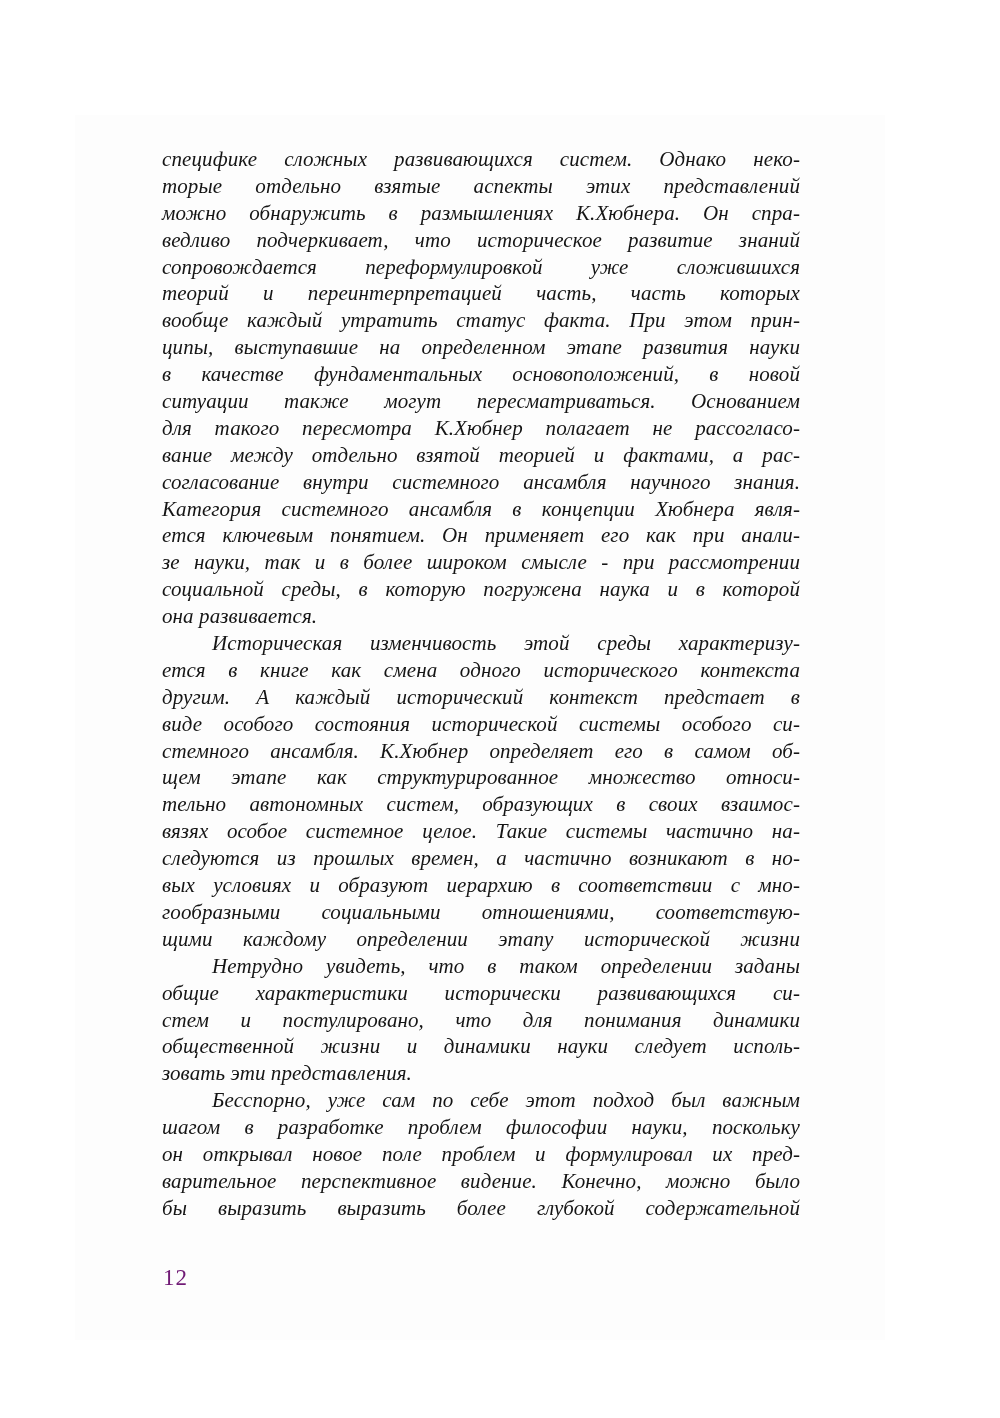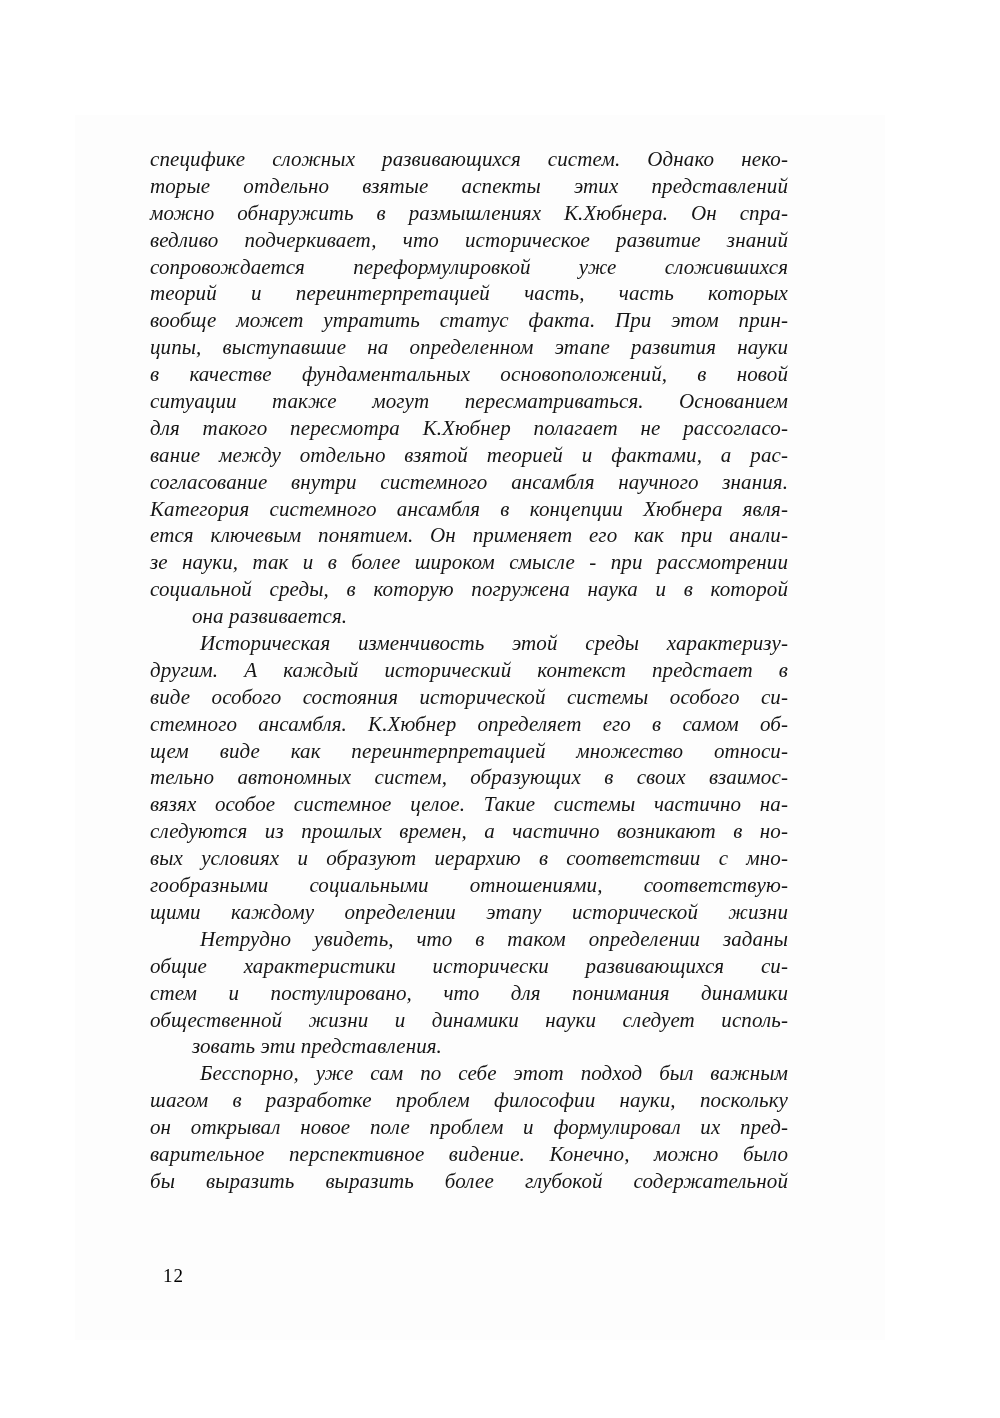--- a/index.html
+++ b/index.html
@@ -16,88 +16,88 @@
     .scan-region {
       position: absolute;
       left: 75px;
       top: 115px;
       width: 810px;
       height: 1225px;
       background: #fdfdfd;
     }
     .page-body {
       position: absolute;
-      left: 150px;
+      left: 162px;
       top: 146px;
       width: 638px;
       font-family: "Liberation Serif", "DejaVu Serif", serif;
       font-style: italic;
       font-size: 21px;
       color: #151515;
     }
     .line {
       display: block;
       height: 26.9px;
       line-height: 26.9px;
       white-space: nowrap;
       text-align: justify;
       text-align-last: justify;
       letter-spacing: 0.1px;
     }
     .line.last {
       text-align-last: left;
-      margin-left: 42px;
     }
     .line.indent {
       padding-left: 50px;
     }
     .page-number {
       position: absolute;
       left: 163px;
       top: 1265px;
       font-family: "Liberation Serif", "DejaVu Serif", serif;
-      font-size: 19px;
-      color: #000000;
+      font-size: 23px;
+      color: #701a75;
       letter-spacing: 1px;
     }
   </style>
 </head>
 <body>
 
 <div class="scan-region"></div>
 
 <div class="page-body">
 
   <div>
     <span class="line">специфике сложных развивающихся систем. Однако неко-</span>
     <span class="line">торые отдельно взятые аспекты этих представлений</span>
     <span class="line">можно обнаружить в размышлениях К.Хюбнера. Он спра-</span>
     <span class="line">ведливо подчеркивает, что историческое развитие знаний</span>
     <span class="line">сопровождается переформулировкой уже сложившихся</span>
     <span class="line">теорий и переинтерпретацией часть, часть которых</span>
-    <span class="line">вообще может утратить статус факта. При этом прин-</span>
+    <span class="line">вообще каждый утратить статус факта. При этом прин-</span>
     <span class="line">ципы, выступавшие на определенном этапе развития науки</span>
     <span class="line">в качестве фундаментальных основоположений, в новой</span>
     <span class="line">ситуации также могут пересматриваться. Основанием</span>
     <span class="line">для такого пересмотра К.Хюбнер полагает не рассогласо-</span>
     <span class="line">вание между отдельно взятой теорией и фактами, а рас-</span>
     <span class="line">согласование внутри системного ансамбля научного знания.</span>
     <span class="line">Категория системного ансамбля в концепции Хюбнера явля-</span>
     <span class="line">ется ключевым понятием. Он применяет его как при анали-</span>
     <span class="line">зе науки, так и в более широком смысле - при рассмотрении</span>
     <span class="line">социальной среды, в которую погружена наука и в которой</span>
     <span class="line last">она развивается.</span>
   </div>
 
   <div>
     <span class="line indent">Историческая изменчивость этой среды характеризу-</span>
+    <span class="line">ется в книге как смена одного исторического контекста</span>
     <span class="line">другим. А каждый исторический контекст предстает в</span>
     <span class="line">виде особого состояния исторической системы особого си-</span>
     <span class="line">стемного ансамбля. К.Хюбнер определяет его в самом об-</span>
-    <span class="line">щем виде как переинтерпретацией множество относи-</span>
+    <span class="line">щем этапе как структурированное множество относи-</span>
     <span class="line">тельно автономных систем, образующих в своих взаимос-</span>
     <span class="line">вязях особое системное целое. Такие системы частично на-</span>
     <span class="line">следуются из прошлых времен, а частично возникают в но-</span>
     <span class="line">вых условиях и образуют иерархию в соответствии с мно-</span>
     <span class="line">гообразными социальными отношениями, соответствую-</span>
     <span class="line">щими каждому определении этапу исторической жизни</span>
   </div>
 
   <div>
     <span class="line indent">Нетрудно увидеть, что в таком определении заданы</span>

